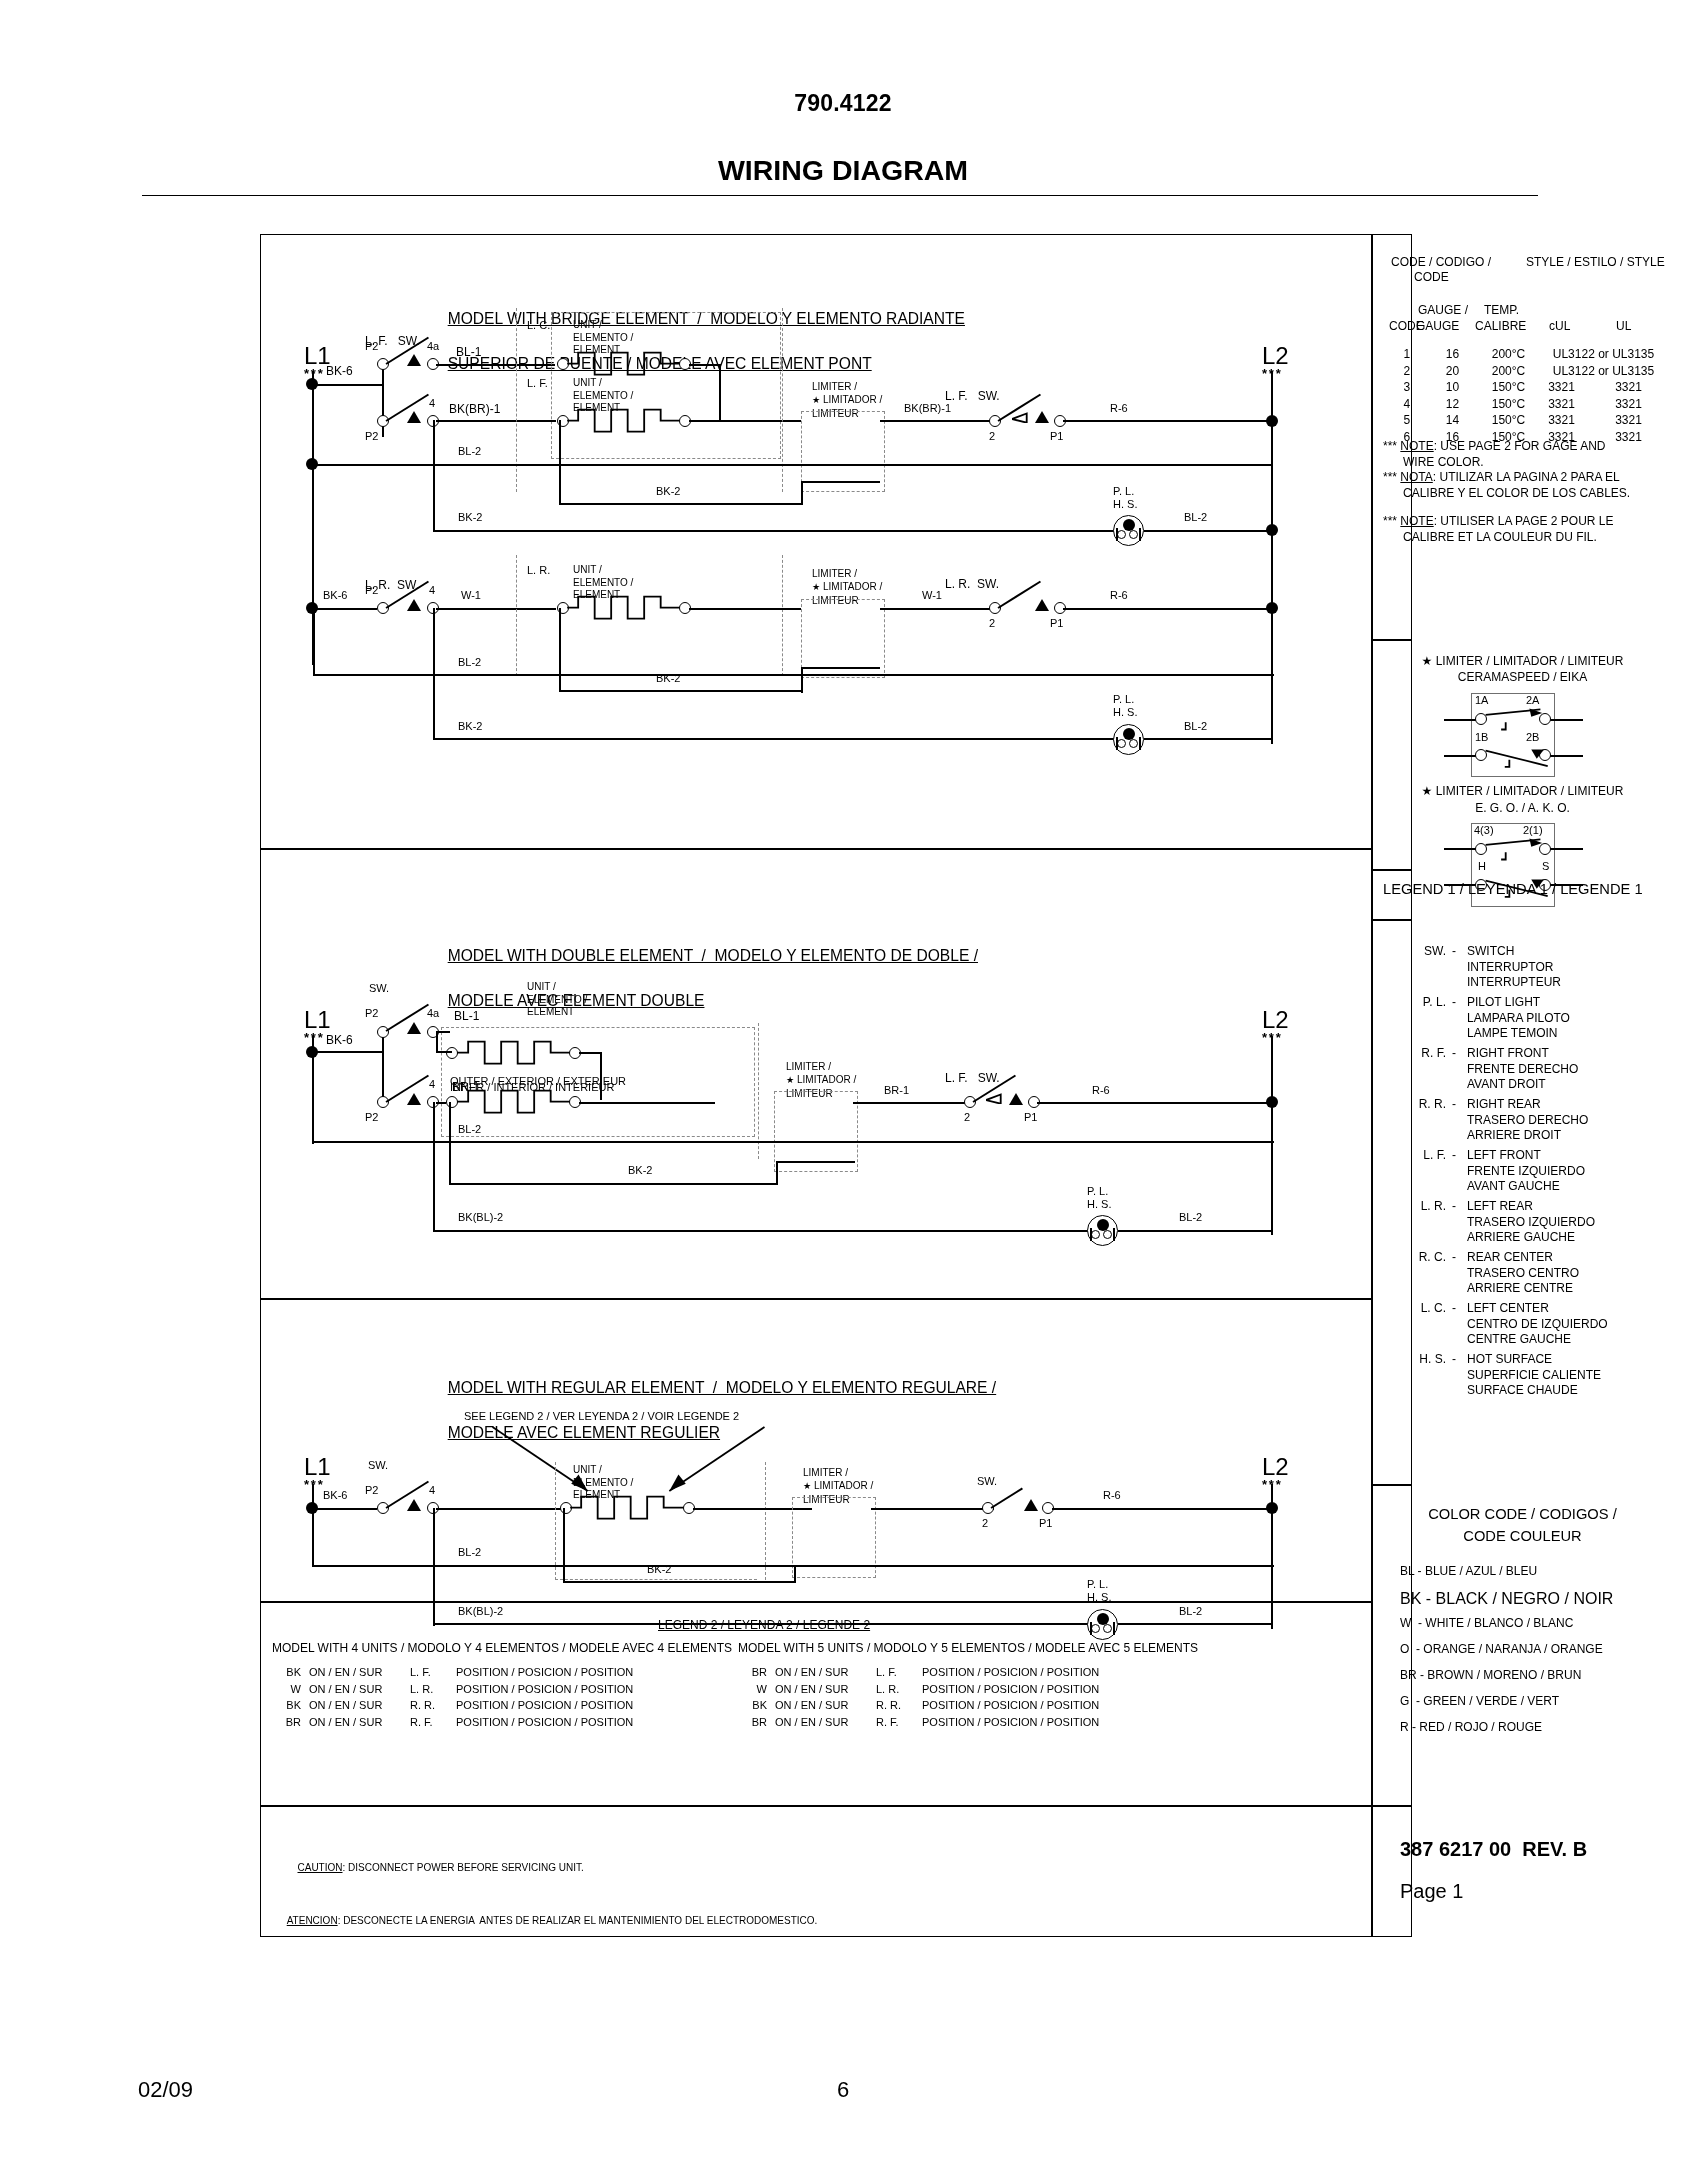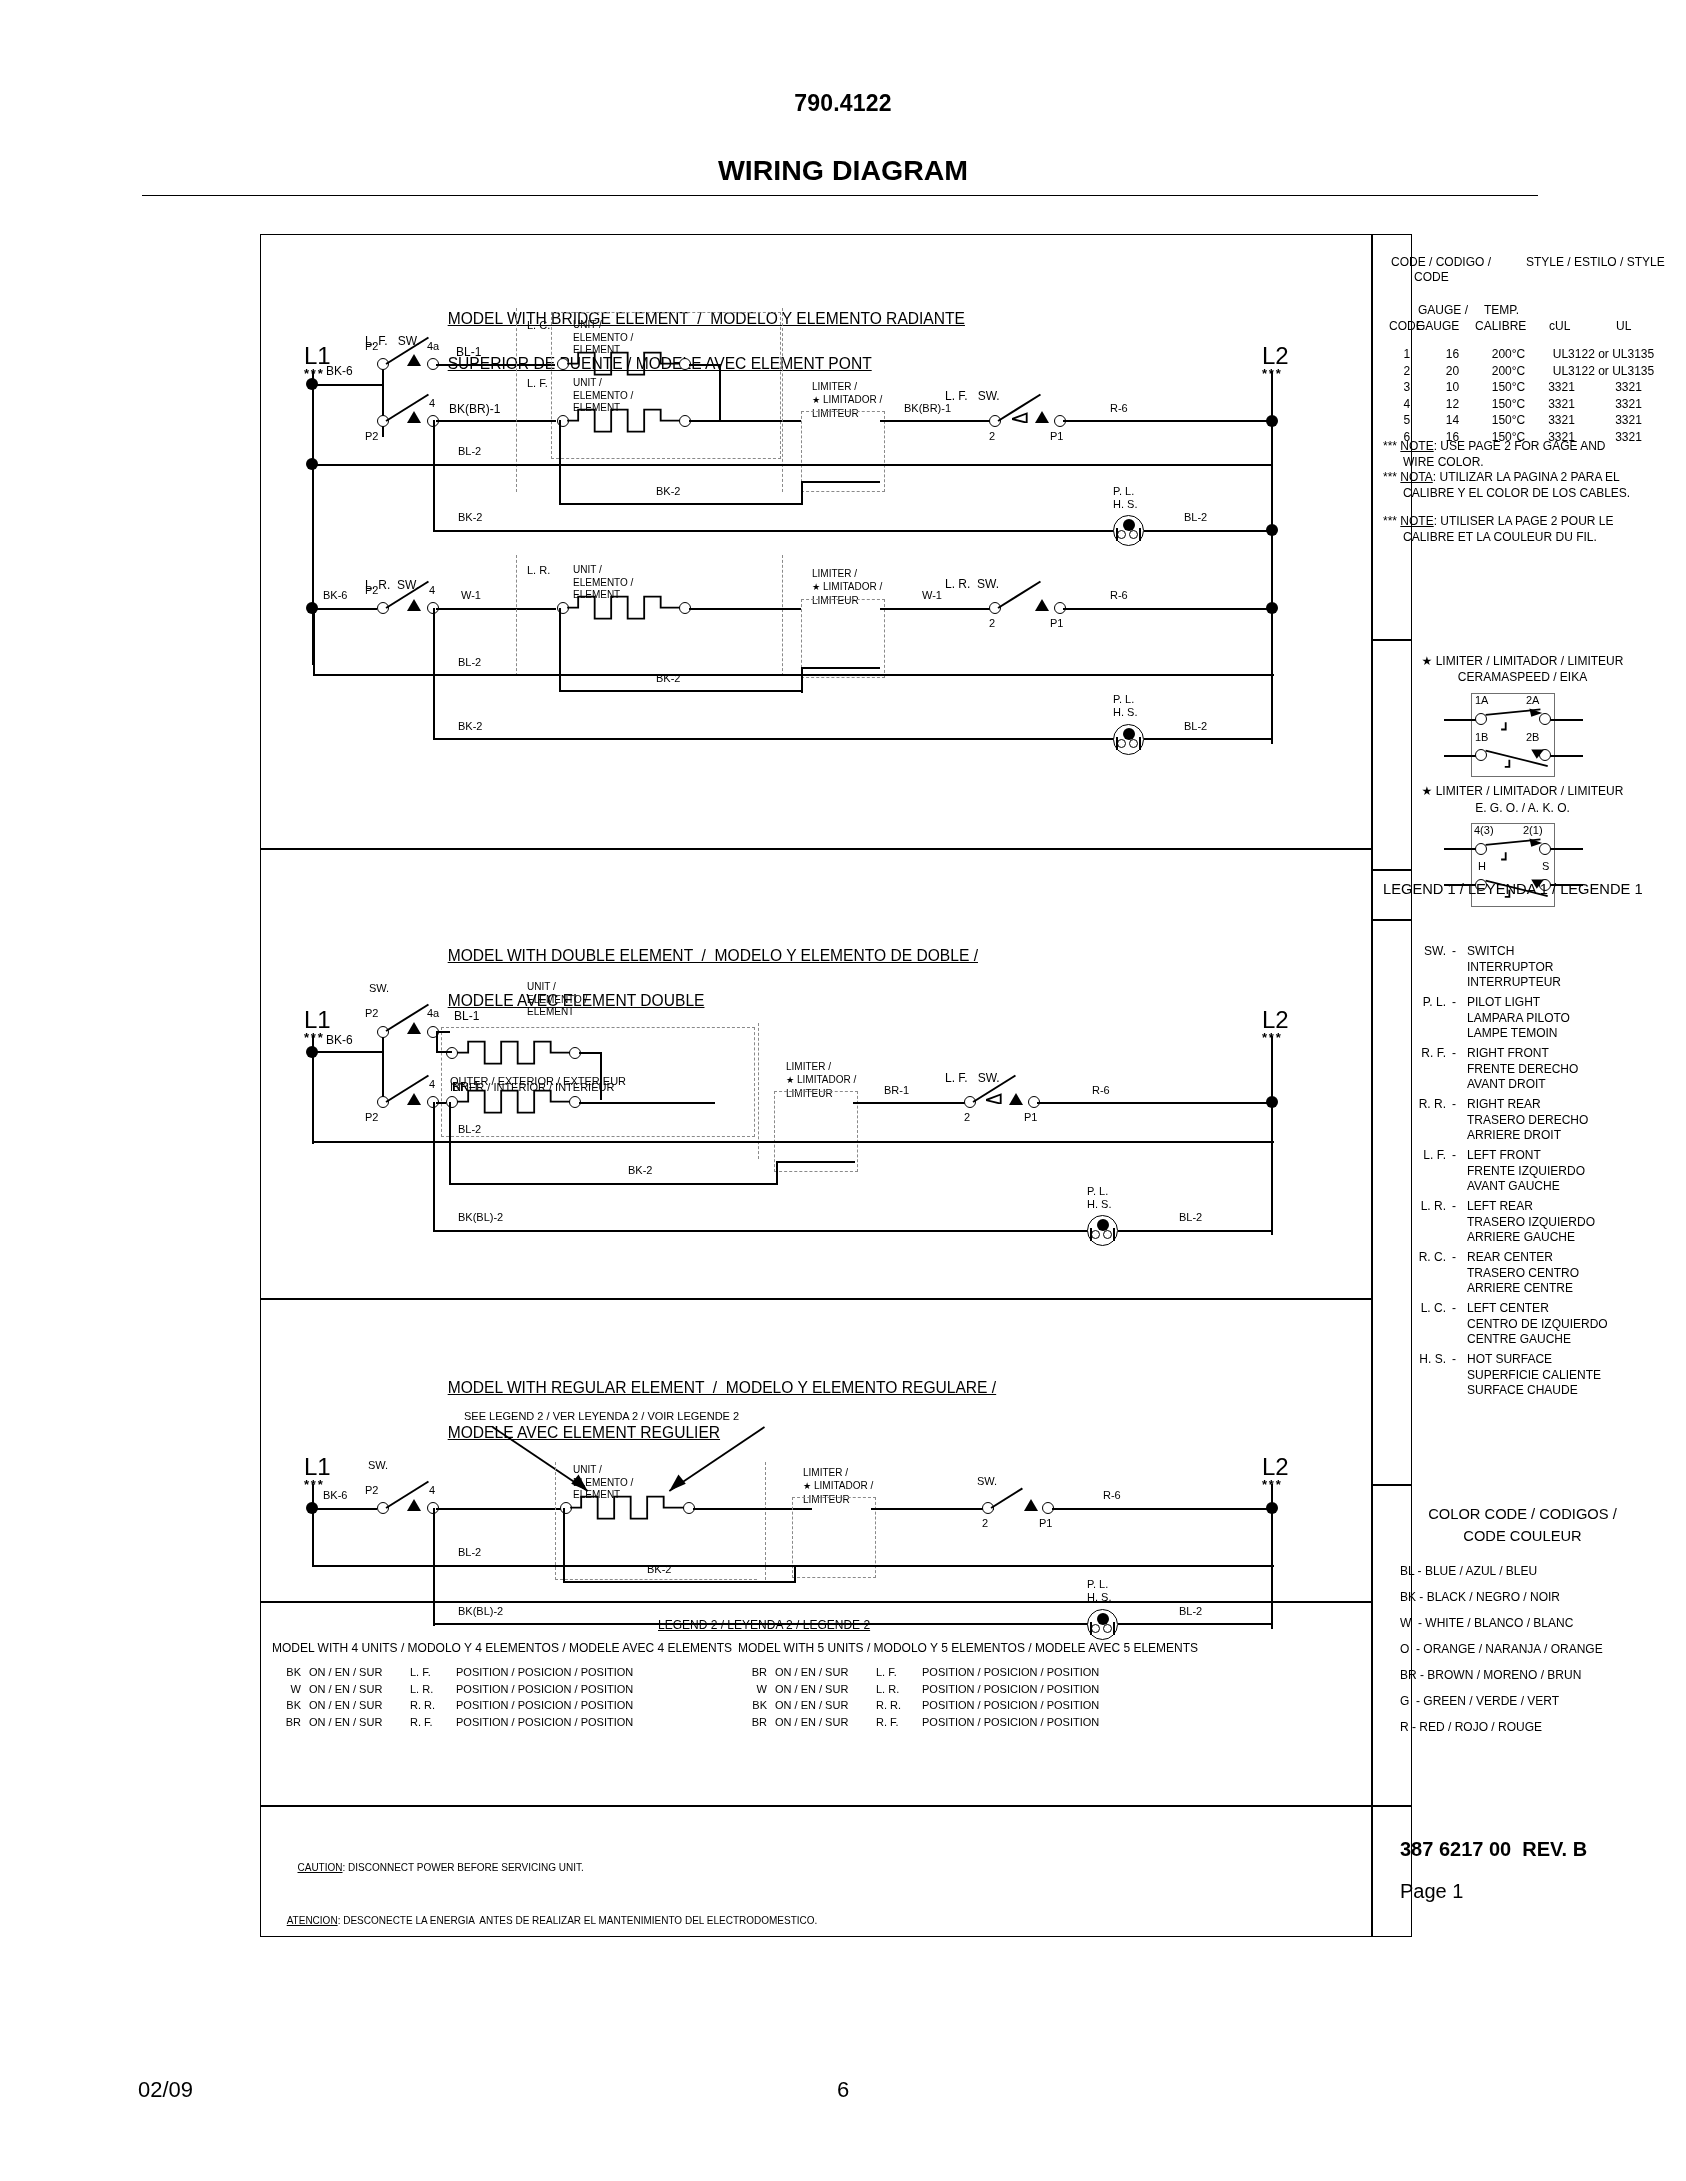--- a/index.html
+++ b/index.html
@@ -676,21 +676,21 @@
         <div style="position: relative; height: 51px; font-size: 12px; white-space: pre;"><div style="position: absolute; left: 20px; width: 55px; text-align: right;">L. R.</div><div style="position: absolute; left: 81px;">-</div><div style="position: absolute; left: 96px; line-height: 1.3;"><div>LEFT REAR</div><div>TRASERO IZQUIERDO</div><div>ARRIERE GAUCHE</div></div></div>
         <div style="position: relative; height: 51px; font-size: 12px; white-space: pre;"><div style="position: absolute; left: 20px; width: 55px; text-align: right;">R. C.</div><div style="position: absolute; left: 81px;">-</div><div style="position: absolute; left: 96px; line-height: 1.3;"><div>REAR CENTER</div><div>TRASERO CENTRO</div><div>ARRIERE CENTRE</div></div></div>
         <div style="position: relative; height: 51px; font-size: 12px; white-space: pre;"><div style="position: absolute; left: 20px; width: 55px; text-align: right;">L. C.</div><div style="position: absolute; left: 81px;">-</div><div style="position: absolute; left: 96px; line-height: 1.3;"><div>LEFT CENTER</div><div>CENTRO DE IZQUIERDO</div><div>CENTRE GAUCHE</div></div></div>
         <div style="position: relative; height: 51px; font-size: 12px; white-space: pre;"><div style="position: absolute; left: 20px; width: 55px; text-align: right;">H. S.</div><div style="position: absolute; left: 81px;">-</div><div style="position: absolute; left: 96px; line-height: 1.3;"><div>HOT SURFACE</div><div>SUPERFICIE CALIENTE</div><div>SURFACE CHAUDE</div></div></div>
       </div>
 
     <div class="t s16 ctr" style="left:1110px; top:1271px; width:303px;">COLOR CODE / CODIGOS /</div>
     <div class="t s16 ctr" style="left:1110px; top:1293px; width:303px;">CODE COULEUR</div>
     <div id="color-code-entries" style="position:absolute; left:1110px; top:1330px; width:303px;">
         <div style="font-size: 12px; line-height: 1; height: 26px; padding-left: 29px; white-space: pre;">BL - BLUE / AZUL / BLEU</div>
-        <div style="font-size: 12px; line-height: 1; height: 26px; padding-left: 29px; white-space: pre;">BK - BLACK / NEGRO / NOIR</div>
+        <div style="font-size: 16px; line-height: 1; height: 26px; padding-left: 29px; white-space: pre;">BK - BLACK / NEGRO / NOIR</div>
         <div style="font-size: 12px; line-height: 1; height: 26px; padding-left: 29px; white-space: pre;">W  - WHITE / BLANCO / BLANC</div>
         <div style="font-size: 12px; line-height: 1; height: 26px; padding-left: 29px; white-space: pre;">O  - ORANGE / NARANJA / ORANGE</div>
         <div style="font-size: 12px; line-height: 1; height: 26px; padding-left: 29px; white-space: pre;">BR - BROWN / MORENO / BRUN</div>
         <div style="font-size: 12px; line-height: 1; height: 26px; padding-left: 29px; white-space: pre;">G  - GREEN / VERDE / VERT</div>
         <div style="font-size: 12px; line-height: 1; height: 26px; padding-left: 29px; white-space: pre;">R - RED / ROJO / ROUGE</div>
       </div>
 
     <div class="t s22 bold" style="left:1139px; top:1602px;">387 6217 00  REV. B</div>
     <div class="t s22" style="left:1139px; top:1644px;">Page 1</div>
   </div>

